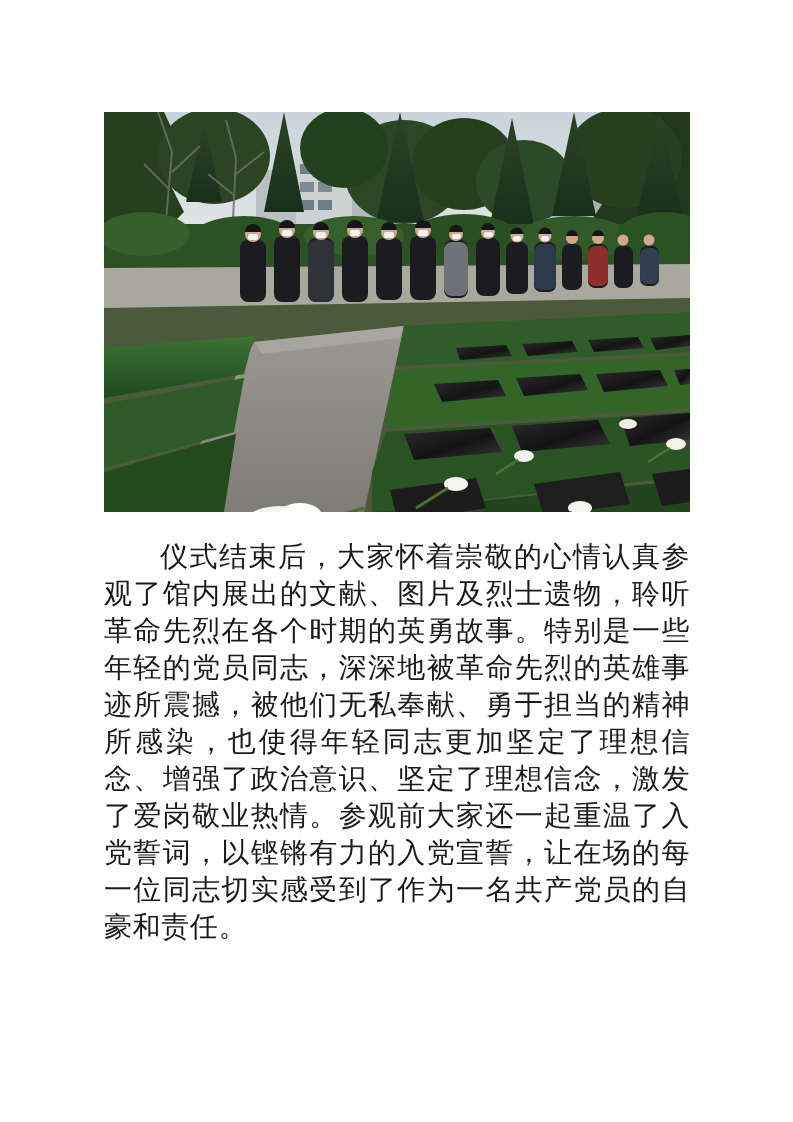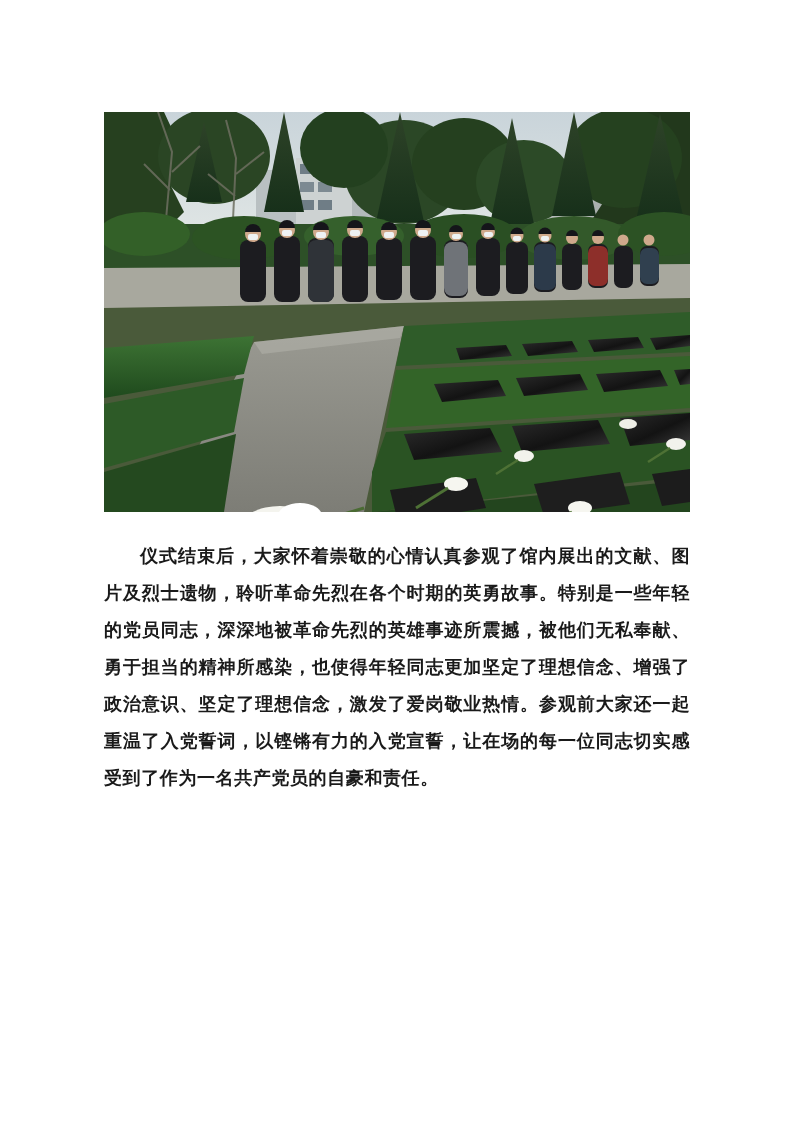--- a/index.html
+++ b/index.html
@@ -33,28 +33,27 @@
     overflow: hidden;
     background: #4a5a3a;
     border: 0;
   }
   .photo svg { display: block; width: 100%; height: 100%; }
 
   
   .para {
     margin-top: 26px;
     font-family: "Liberation Serif", serif;
-    font-size: 18px;
+    font-size: 28px;
     line-height: 37px;
     color: #1a1a1a;
     text-align: justify;
     text-justify: inter-ideograph;
     text-indent: 2em;
     letter-spacing: 0.6px;
-    font-weight: bold;
   }
 </style>
 </head>
 <body>
 
 <div class="page">
   <div class="content">
 
     <div class="photo">
       <svg viewBox="0 0 586 400" preserveAspectRatio="none">

